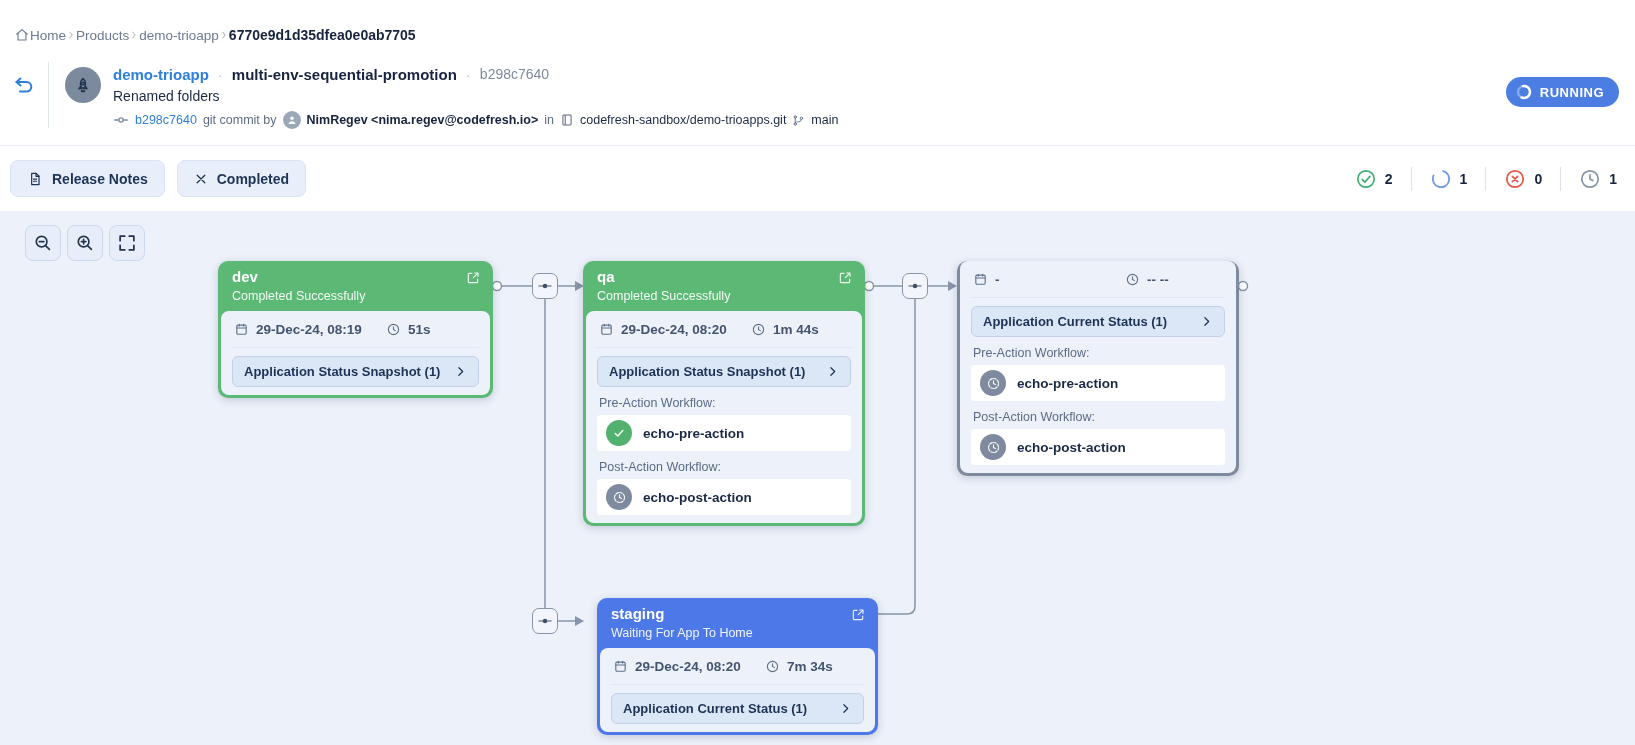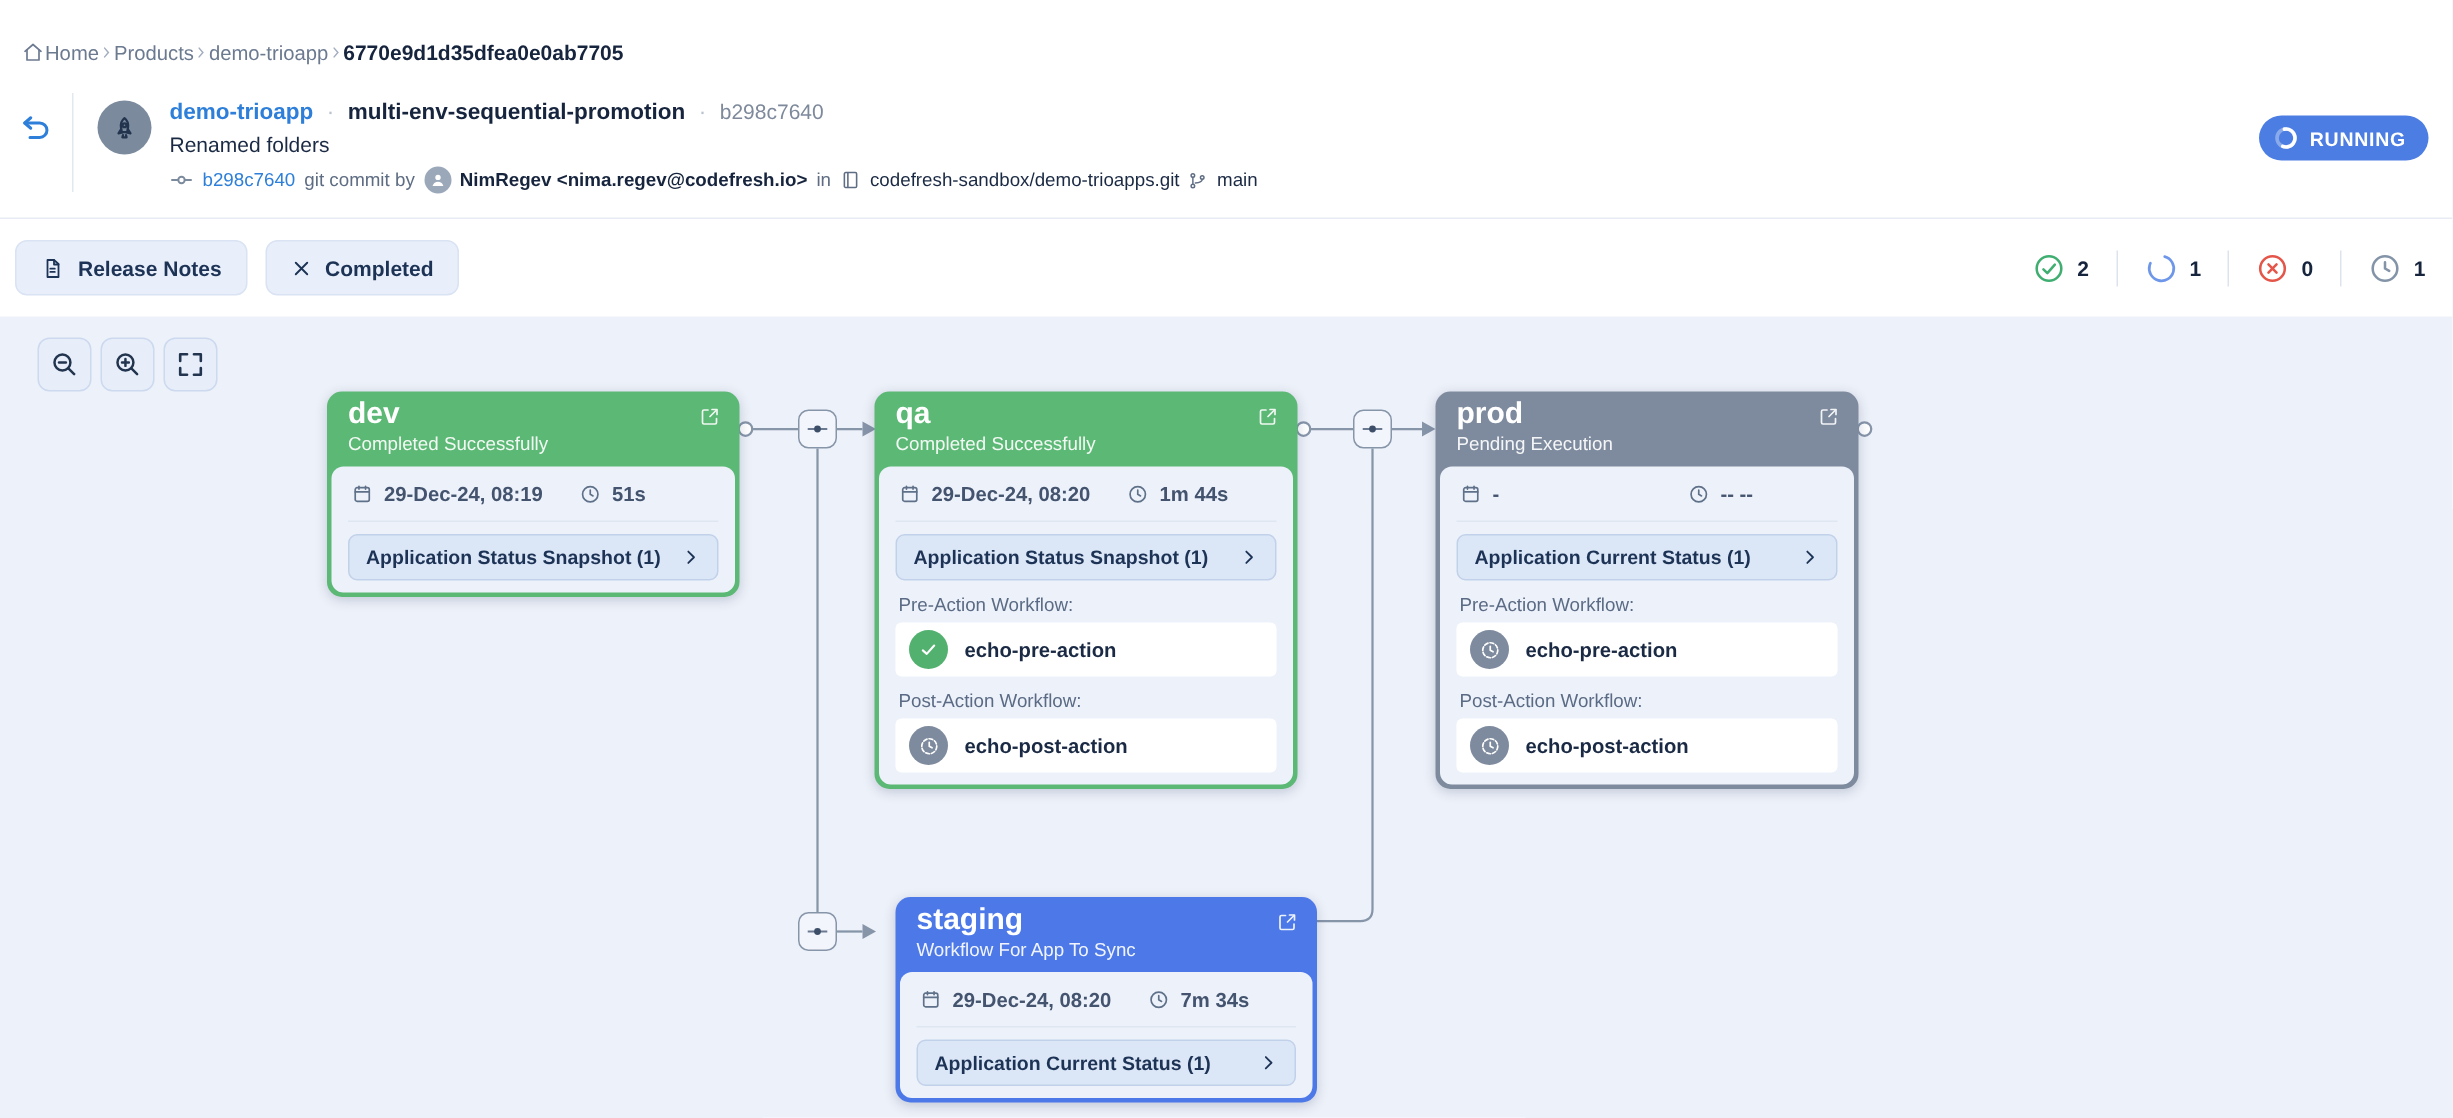--- a/index.html
+++ b/index.html
@@ -59,21 +59,21 @@
   .edges { position:absolute; left:0; top:0; }
   .gate { position:absolute; width:26px; height:26px; border:1.5px solid #8795a9; border-radius:7px;
     background:#f2f5fb; display:flex; align-items:center; justify-content:center; cursor:pointer; }
 
   
   .card { position:absolute; border-radius:10px; box-shadow:0 2px 8px rgba(40,60,100,.22); }
   .card.success { background:#5cb875; }
   .card.pending { background:#7e8b9e; }
   .card.syncing { background:#4c78e8; }
   .card-head { display:flex; align-items:flex-start; padding:6px 12px 7px 14px; color:#fff; }
-  .card-title { font-size:20px; font-weight:700; line-height:19px; }
+  .card-title { font-size:15px; font-weight:700; line-height:19px; }
   .card-status { font-size:12.5px; opacity:.92; line-height:16px; margin-top:2px; }
   .ext-btn { margin-left:auto; margin-top:3px; opacity:.9; cursor:pointer; }
   .card-body { background:#edf2fa; border-radius:8px; margin:0 3px 3px; padding:7px 11px 8px; }
   .date-row { display:flex; align-items:center; color:#44546f; font-size:13.5px; font-weight:600;
     padding:2px 2px 8px; border-bottom:1px solid #dfe6f1; line-height:19px; }
   .date-group { display:flex; align-items:center; gap:7px; width:152px; }
   .dur-group { display:flex; align-items:center; gap:7px; }
   .drawer { margin-top:8px; display:flex; align-items:center; justify-content:space-between;
     background:#dbe6f6; border:1px solid #c2d1ea; border-radius:6px; padding:6px 11px;
     font-size:13px; font-weight:700; color:#1d3356; cursor:pointer; line-height:17px; }
@@ -402,33 +402,20 @@
               <circle cx="12" cy="12" r="8" stroke-dasharray="4 2.2"></circle>
               <path d="M12 7.8V12l3 1.7"></path>
             </svg>
           </span>
         <span>echo-post-action</span>
       </div>
     </div>
   </div>
 
   <div class="card pending" style="left:957px;top:50px;width:282px">
-    <div class="card-head">
-      <div>
-        <div class="card-title">prod</div>
-        <div class="card-status">Pending Execution</div>
-      </div>
-      <span class="ext-btn">
-          <svg width="16" height="16" viewBox="0 0 24 24" fill="none" stroke="#fff" stroke-width="1.7" stroke-linecap="round" stroke-linejoin="round">
-            <path d="M10.5 5H6.5A1.5 1.5 0 0 0 5 6.5v11A1.5 1.5 0 0 0 6.5 19h11a1.5 1.5 0 0 0 1.5-1.5V13.5"></path>
-            <path d="M12.5 11.5 19 5"></path>
-            <path d="M14.5 4.5H19.5V9.5"></path>
-          </svg>
-        </span>
-    </div>
     <div class="card-body">
       <div class="date-row">
         <span class="date-group">
             <svg width="15" height="15" viewBox="0 0 24 24" fill="none" stroke="#5f7089" stroke-width="1.8" stroke-linecap="round">
               <rect x="4.5" y="5" width="15" height="14.5" rx="2"></rect>
               <path d="M8.5 3.5v3M15.5 3.5v3M4.5 9.5h15"></path>
             </svg>
             <span>-</span>
           </span>
         <span class="dur-group">
@@ -465,21 +452,21 @@
           </span>
         <span>echo-post-action</span>
       </div>
     </div>
   </div>
 
   <div class="card syncing" style="left:597px;top:387px;width:281px">
     <div class="card-head">
       <div>
         <div class="card-title">staging</div>
-        <div class="card-status">Workflow For App To Sync</div>
+        <div class="card-status">Waiting For App To Home</div>
       </div>
       <span class="ext-btn">
           <svg width="16" height="16" viewBox="0 0 24 24" fill="none" stroke="#fff" stroke-width="1.7" stroke-linecap="round" stroke-linejoin="round">
             <path d="M10.5 5H6.5A1.5 1.5 0 0 0 5 6.5v11A1.5 1.5 0 0 0 6.5 19h11a1.5 1.5 0 0 0 1.5-1.5V13.5"></path>
             <path d="M12.5 11.5 19 5"></path>
             <path d="M14.5 4.5H19.5V9.5"></path>
           </svg>
         </span>
     </div>
     <div class="card-body">

